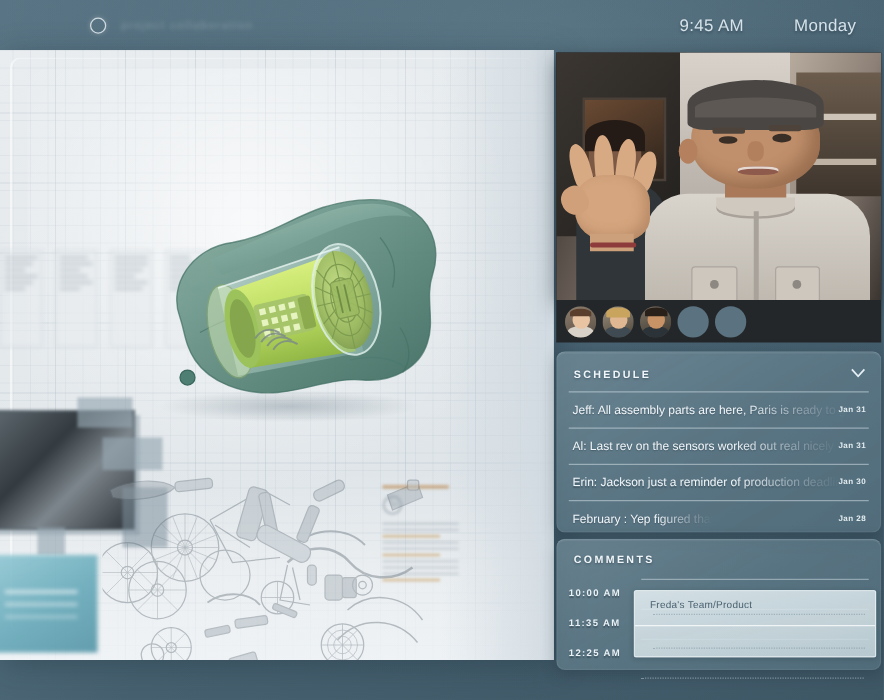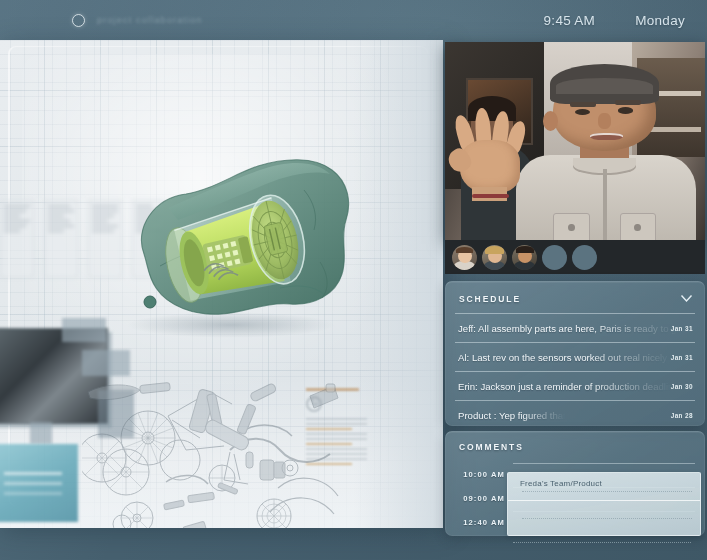--- a/index.html
+++ b/index.html
@@ -279,26 +279,26 @@
   .sched-rows { position:relative; height:100%; }
   .sched-row {
     position:relative; height:24px;
     display:flex; align-items:center;
   }
   .sched-row .line {
     position:absolute; left:58px; right:0; top:1px;
     border-top:1px solid rgba(232,243,248,.42);
   }
   .t-label {
-    width:58px; text-align:right; padding-right:8px;
+    width:58px; text-align:left; padding-right:8px;
     font-size:7.6px; font-weight:700; letter-spacing:1.1px;
     color:#eaf2f6; text-shadow:0 1px 1px rgba(22,38,48,.4);
   }
   .event-block {
-    position:absolute; left:62px; right:4px; top:12px; height:64px;
+    position:absolute; left:62px; right:4px; top:12px; height:54px;
     background:linear-gradient(170deg, rgba(221,232,236,.92), rgba(198,214,220,.88));
     border:1px solid rgba(244,250,252,.55);
     border-radius:2px;
     box-shadow:0 1px 4px rgba(20,36,46,.22);
   }
   .event-block .ev-title {
     font-size:8px; color:#4b6270; padding:6px 0 0 12px; letter-spacing:.2px;
     white-space:nowrap;
   }
   .event-block .ev-div {
@@ -712,45 +712,45 @@
         </div>
         <div class="comment-row">
           <div class="c-text">
             <b>Erin:</b>
             <span>Jackson just a reminder of production deadlines</span>
           </div>
           <div class="c-date">Jan 30</div>
         </div>
         <div class="comment-row">
           <div class="c-text">
-            <b>Product :</b>
+            <b>February :</b>
             <span>Yep figured that..</span>
           </div>
           <div class="c-date">Jan 28</div>
         </div>
       </div>
     </div>
 
     <div class="panel schedule-panel">
       <div class="panel-head">
         <div class="panel-title">COMMENTS</div>
       </div>
       <div class="sched-body">
         <div class="sched-rows">
           <div class="sched-row">
             <div class="line"></div>
             <div class="t-label">10:00 AM</div>
           </div>
           <div class="sched-row">
             <div class="line"></div>
-            <div class="t-label">09:00 AM</div>
+            <div class="t-label">11:35 AM</div>
           </div>
           <div class="sched-row">
             <div class="line"></div>
-            <div class="t-label">12:40 AM</div>
+            <div class="t-label">12:25 AM</div>
           </div>
         </div>
         <div class="event-block">
           <div class="ev-title">Freda's Team/Product</div>
           <div class="ev-dots evd1"></div>
           <div class="ev-div"></div>
           <div class="ev-dots evd2"></div>
         </div>
         <div class="sched-bottom-dots"></div>
       </div>

